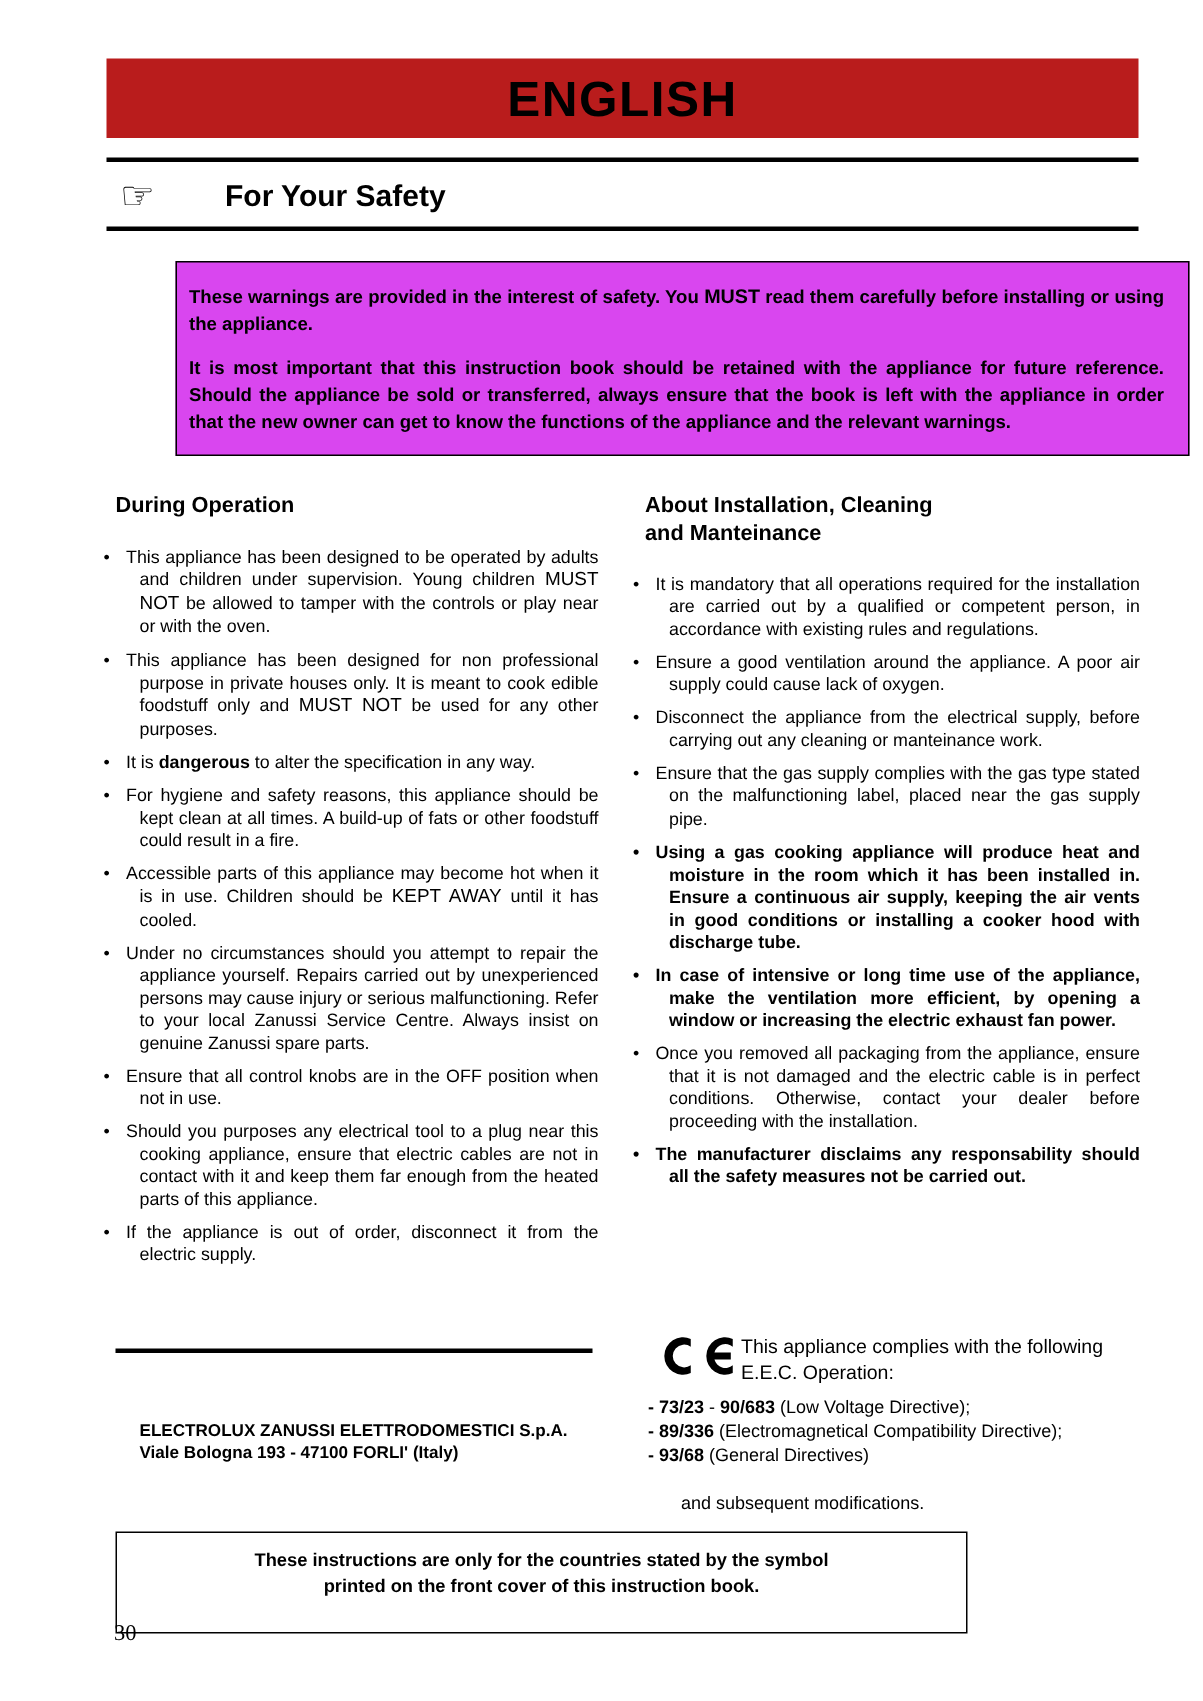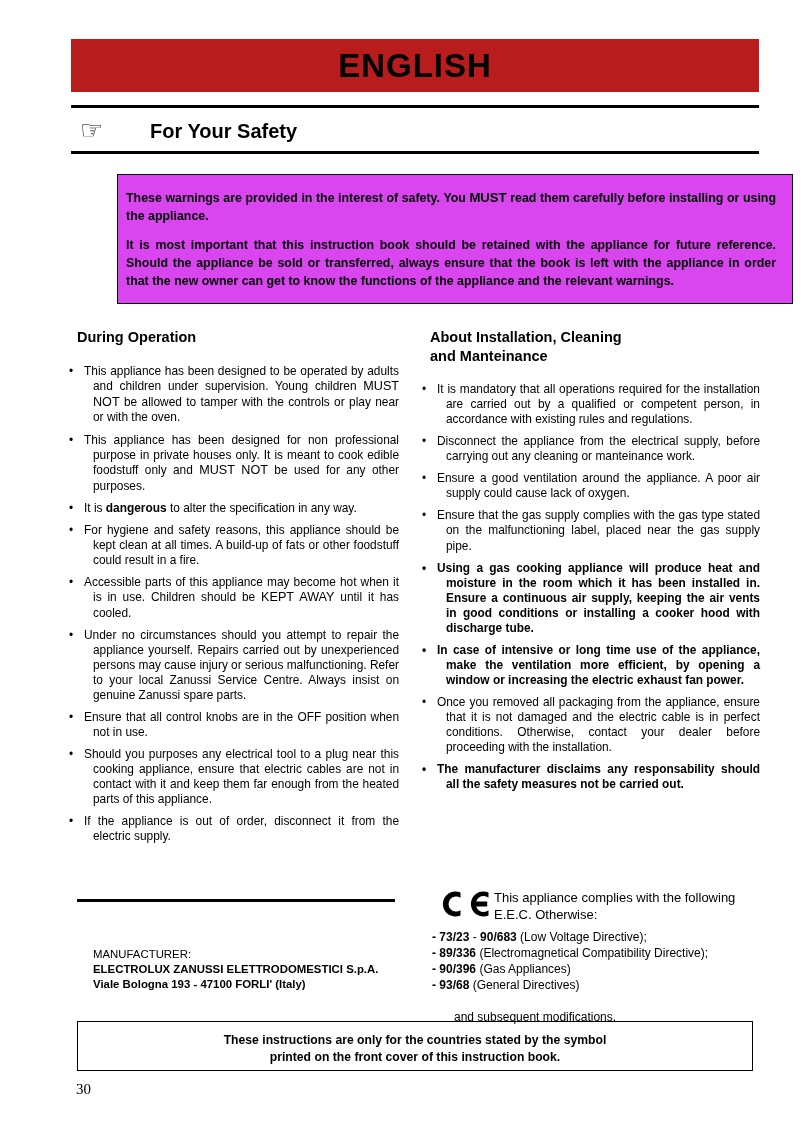--- a/index.html
+++ b/index.html
@@ -202,24 +202,24 @@
     line-height: 1.34;
     padding-left: 22px;
     margin-top: 16px;
   }
 
   
   .bottom-box {
     position: absolute;
     left: 77px;
     top: 1021px;
-    width: 676px;
+    width: 568px;
     box-sizing: border-box;
     border: 1.5px solid #000;
-    padding: 10px 10px 4px 10px;
+    padding: 10px 10px 22px 10px;
     text-align: center;
   }
   .bottom-box p {
     margin: 0;
     font-size: 12.2px;
     font-weight: bold;
     line-height: 1.38;
   }
 
   
@@ -264,55 +264,53 @@
         <li class="">Ensure that all control knobs are in the OFF position when not in use.</li>
         <li class="">Should you purposes any electrical tool to a plug near this cooking appliance, ensure that electric cables are not in contact with it and keep them far enough from the heated parts of this appliance.</li>
         <li class="">If the appliance is out of order, disconnect it from the electric supply.</li>
       </ul>
   </div>
 
   <div class="col col-right">
     <h2 class="col-head"><span>About Installation, Cleaning</span><br><span>and Manteinance</span></h2>
     <ul class="blist">
         <li class="">It is mandatory that all operations required for the installation are carried out by a qualified or competent person, in accordance with existing rules and regulations.</li>
+        <li class="">Ensure a good ventilation around the appliance. A poor air supply could cause lack of oxygen.</li>
         <li class="">Disconnect the appliance from the electrical supply, before carrying out any cleaning or manteinance work.</li>
-        <li class="">Ensure a good ventilation around the appliance. A poor air supply could cause lack of oxygen.</li>
         <li class="">Ensure that the gas supply complies with the gas type stated on the malfunctioning label, placed near the gas supply pipe.</li>
         <li class="bold"><b class="inl">Using a gas cooking appliance will produce heat and moisture in the room which it has been installed in. Ensure a continuous air supply, keeping the air vents in good conditions or installing a cooker hood with discharge tube.</b></li>
         <li class="bold"><b class="inl">In case of intensive or long time use of the appliance, make the ventilation more efficient, by opening a window or increasing the electric exhaust fan power.</b></li>
         <li class="">Once you removed all packaging from the appliance, ensure that it is not damaged and the electric cable is in perfect conditions. Otherwise, contact your dealer before proceeding with the installation.</li>
         <li class="bold"><b class="inl">The manufacturer disclaims any responsability should all the safety measures not be carried out.</b></li>
       </ul>
   </div>
 
   <div class="left-divider"></div>
 
   <div class="manu">
-    <div class="m1">MANUFACTURER:</div>
     <div class="m2">ELECTROLUX ZANUSSI ELETTRODOMESTICI S.p.A.</div>
     <div class="m3">Viale Bologna 193 - 47100 FORLI' (Italy)</div>
   </div>
 
   <div class="ce-block">
     <div class="ce-top">
       <div class="ce-mark">
         <svg width="52" height="30" viewBox="0 0 52 30" xmlns="http://www.w3.org/2000/svg" aria-hidden="true">
           <path d="M20.5 3.6 A12.5 12.5 0 1 0 20.5 26.4 L20.5 21.2 A7.6 7.6 0 1 1 20.5 8.8 Z" fill="#000"></path>
           <path d="M48.5 3.6 A12.5 12.5 0 1 0 48.5 26.4 L48.5 21.2 A7.6 7.6 0 0 1 36.3 17.4 L47.2 17.4 L47.2 12.6 L36.3 12.6 A7.6 7.6 0 0 1 48.5 8.8 Z" fill="#000"></path>
         </svg>
       </div>
       <div class="ce-text">
         <div>This appliance complies with the following</div>
-        <div>E.E.C. Otherwise:</div>
+        <div>E.E.C. Operation:</div>
       </div>
     </div>
     <ul class="dir-list">
         <li><span class="num">- 73/23</span> - <span class="num">90/683</span> (Low Voltage Directive);</li>
         <li><span class="num">- 89/336</span>   (Electromagnetical Compatibility Directive);</li>
-        <li><span class="num">- 90/396</span> (Gas Appliances)</li>
         <li><span class="num">- 93/68</span> (General Directives)</li>
       </ul>
     <div class="dir-tail">and subsequent modifications.</div>
   </div>
 
   <div class="bottom-box">
     <p>These instructions are only for the countries stated by the symbol</p>
     <p>printed on the front cover of this instruction book.</p>
   </div>
 

